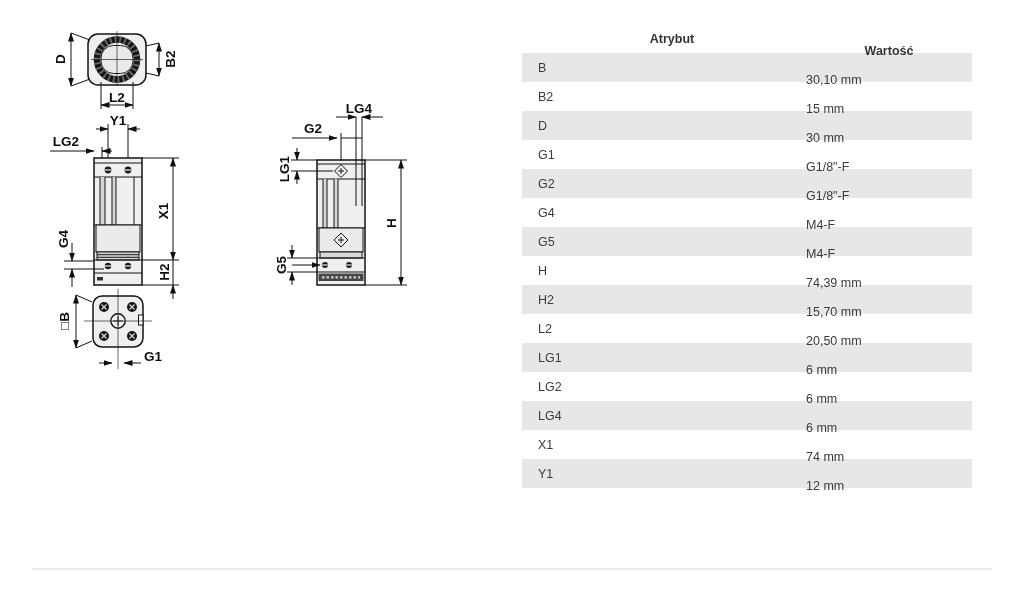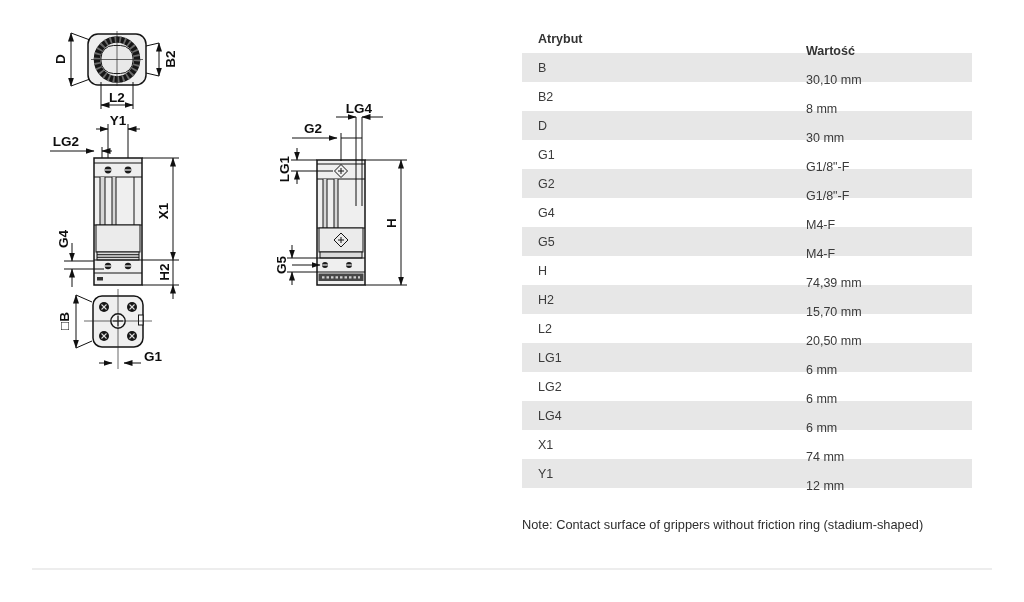--- a/index.html
+++ b/index.html
@@ -13,21 +13,21 @@
   .ln    {stroke:#141414;stroke-width:1;fill:none;}
   .cl    {stroke:#2a2a2a;stroke-width:0.7;fill:none;}
   .dim   {stroke:#101010;stroke-width:1;fill:none;}
   .lbl   {font:700 13.5px "Liberation Sans",sans-serif;fill:#0e0e0e;
           text-anchor:middle;dominant-baseline:central;}
   .lbl.start{text-anchor:start;}
   
   .spec{position:absolute;left:522px;top:24px;width:450px;font-size:12.5px;color:#3b3b3b;}
   .spec>div{display:flex;height:29px;align-items:center;}
   .spec>div:nth-child(even){background:#e7e7e7;}
-  .thead{font-weight:700;color:#333;}
+  .thead{font-weight:700;color:#333;text-align:center;}
   .c1{width:268px;padding-left:16px;white-space:nowrap;}
   .c2{flex:1;white-space:nowrap;margin-top:24px;}
   
   .note{position:absolute;left:522px;top:514px;width:470px;
         font-size:12.8px;line-height:21px;color:#2e2e2e;}
   .divider{position:absolute;left:32px;top:568px;width:960px;height:2px;background:#ededed;}
 </style>
 </head>
 <body>
 
@@ -226,21 +226,21 @@
     <div class="thead">
       <div class="c1">Atrybut</div>
       <div class="c2">Wartość</div>
     </div>
     <div class="trow">
       <div class="c1">B</div>
       <div class="c2">30,10 mm</div>
     </div>
     <div class="trow">
       <div class="c1">B2</div>
-      <div class="c2">8 mm</div>
+      <div class="c2">15 mm</div>
     </div>
     <div class="trow">
       <div class="c1">D</div>
       <div class="c2">30 mm</div>
     </div>
     <div class="trow">
       <div class="c1">G1</div>
       <div class="c2">G1/8"-F</div>
     </div>
     <div class="trow">
@@ -283,17 +283,16 @@
       <div class="c1">X1</div>
       <div class="c2">74 mm</div>
     </div>
     <div class="trow">
       <div class="c1">Y1</div>
       <div class="c2">12 mm</div>
     </div>
   </div>
 
   <div class="note">
-    <div>Note: Contact surface of grippers without friction ring (stadium-shaped)</div>
   </div>
 
   <div class="divider"></div>
 </div>
 
 </body></html>

